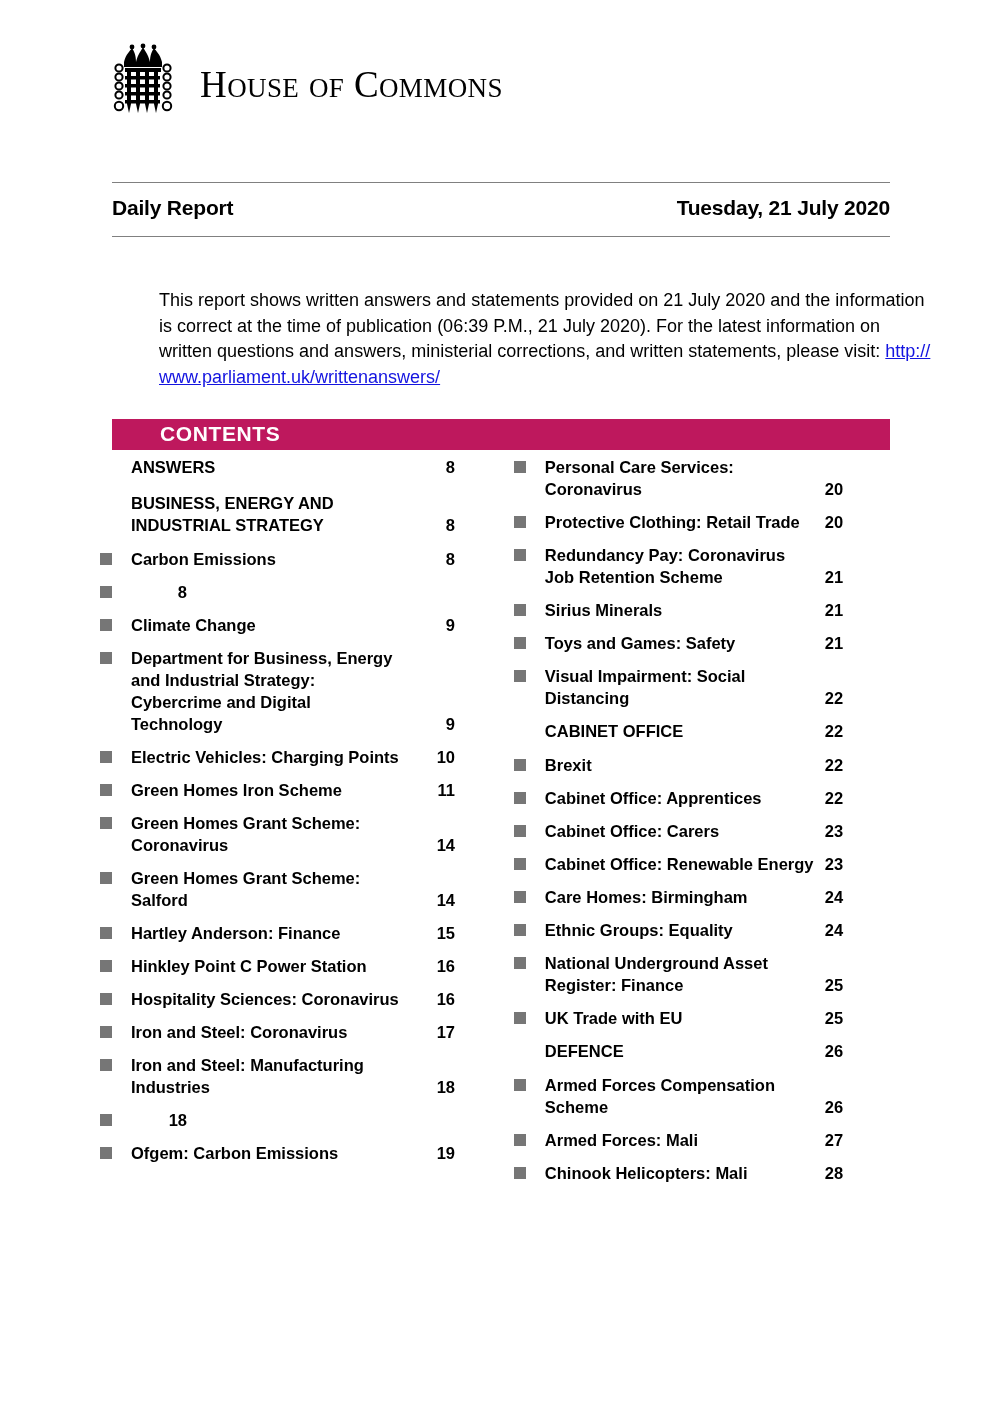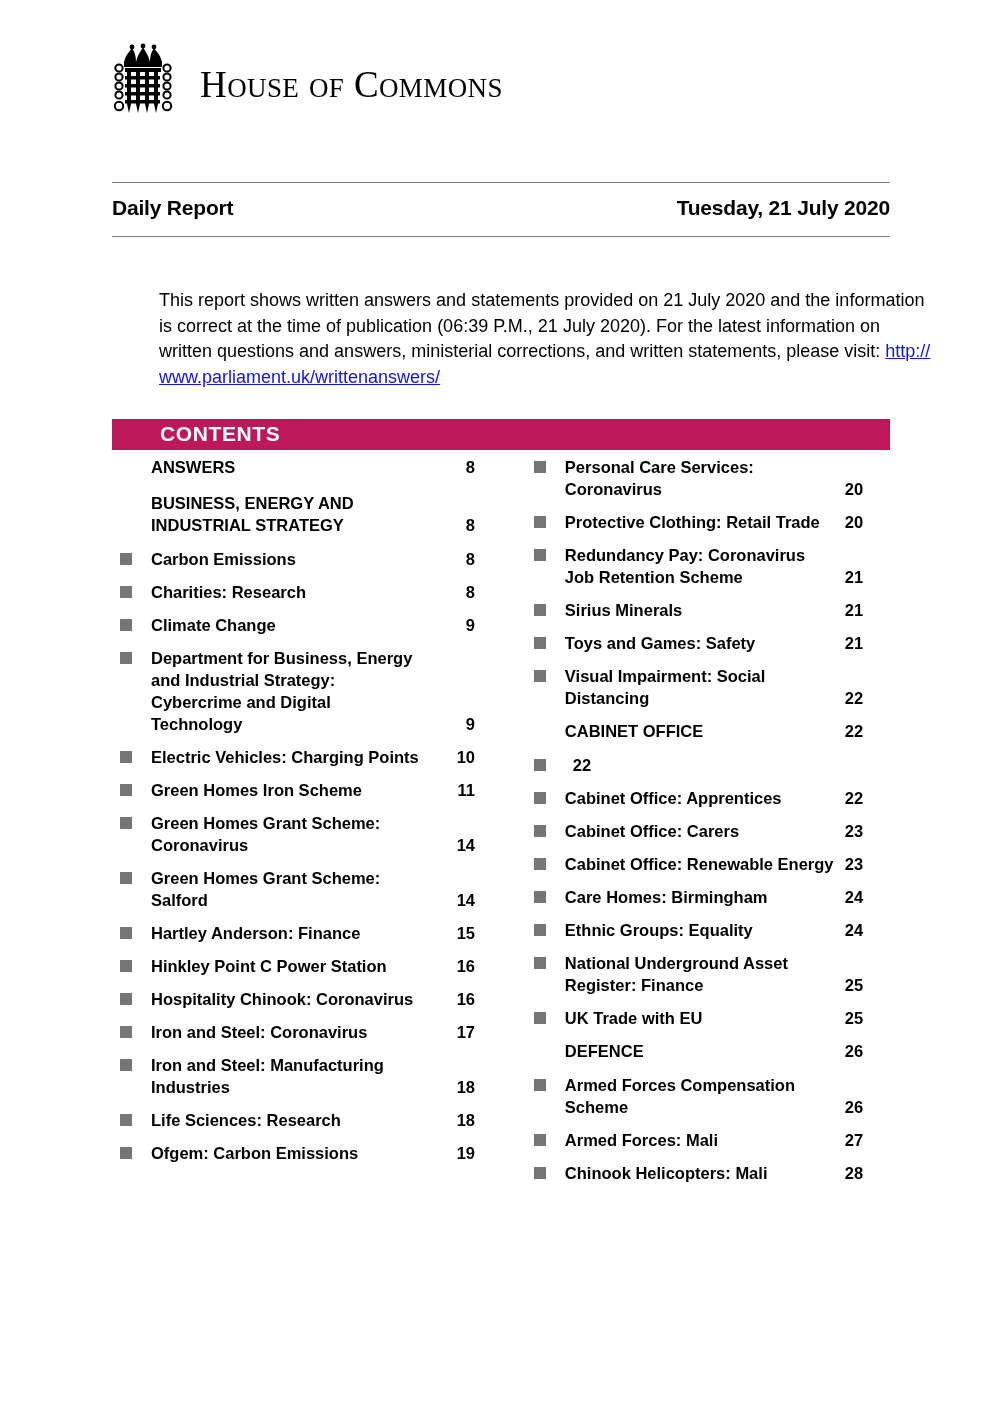--- a/index.html
+++ b/index.html
@@ -108,21 +108,21 @@
     top: 3px;
     color: #ffffff;
     font-size: 21px;
     font-weight: bold;
     letter-spacing: 0.6px;
   }
 
   
   .toc {
     position: absolute;
-    left: 120px;
+    left: 100px;
     top: 456px;
     width: 780px;
     display: flex;
     gap: 12px;
   }
   .toc-col {
     width: 390px;
     box-sizing: border-box;
   }
   .toc-col.right {
@@ -261,21 +261,20 @@
           <span class="bullet-cell">
             <span class="bullet" style="background: rgb(118, 118, 118);"></span>
           </span>
           <span class="entry-label">Carbon Emissions</span>
           <span class="entry-page">8</span>
         </div>
         <div class="entry">
           <span class="bullet-cell">
             <span class="bullet" style="background: rgb(118, 118, 118);"></span>
           </span>
-          <span class="entry-label">Charities: Research</span>
           <span class="entry-page">8</span>
         </div>
         <div class="entry">
           <span class="bullet-cell">
             <span class="bullet" style="background: rgb(118, 118, 118);"></span>
           </span>
           <span class="entry-label">Climate Change</span>
           <span class="entry-page">9</span>
         </div>
         <div class="entry">
@@ -324,42 +323,41 @@
           <span class="bullet-cell">
             <span class="bullet" style="background: rgb(118, 118, 118);"></span>
           </span>
           <span class="entry-label">Hinkley Point C Power Station</span>
           <span class="entry-page">16</span>
         </div>
         <div class="entry">
           <span class="bullet-cell">
             <span class="bullet" style="background: rgb(118, 118, 118);"></span>
           </span>
-          <span class="entry-label">Hospitality Chinook: Coronavirus</span>
+          <span class="entry-label">Hospitality Sciences: Coronavirus</span>
           <span class="entry-page">16</span>
         </div>
         <div class="entry">
           <span class="bullet-cell">
             <span class="bullet" style="background: rgb(118, 118, 118);"></span>
           </span>
           <span class="entry-label">Iron and Steel: Coronavirus</span>
           <span class="entry-page">17</span>
         </div>
         <div class="entry">
           <span class="bullet-cell">
             <span class="bullet" style="background: rgb(118, 118, 118);"></span>
           </span>
           <span class="entry-label">Iron and Steel: Manufacturing Industries</span>
           <span class="entry-page">18</span>
         </div>
         <div class="entry">
           <span class="bullet-cell">
             <span class="bullet" style="background: rgb(118, 118, 118);"></span>
           </span>
-          <span class="entry-label">Life Sciences: Research</span>
           <span class="entry-page">18</span>
         </div>
         <div class="entry">
           <span class="bullet-cell">
             <span class="bullet" style="background: rgb(118, 118, 118);"></span>
           </span>
           <span class="entry-label">Ofgem: Carbon Emissions</span>
           <span class="entry-page">19</span>
         </div>
       </div>
@@ -408,20 +406,21 @@
         </div>
         <div class="entry dept">
           <span class="bullet-cell empty"></span>
           <span class="entry-label">CABINET OFFICE</span>
           <span class="entry-page">22</span>
         </div>
         <div class="entry">
           <span class="bullet-cell">
             <span class="bullet" style="background: rgb(118, 118, 118);"></span>
           </span>
+          <span class="entry-label">Brexit</span>
           <span class="entry-page">22</span>
         </div>
         <div class="entry">
           <span class="bullet-cell">
             <span class="bullet" style="background: rgb(118, 118, 118);"></span>
           </span>
           <span class="entry-label">Cabinet Office: Apprentices</span>
           <span class="entry-page">22</span>
         </div>
         <div class="entry">

